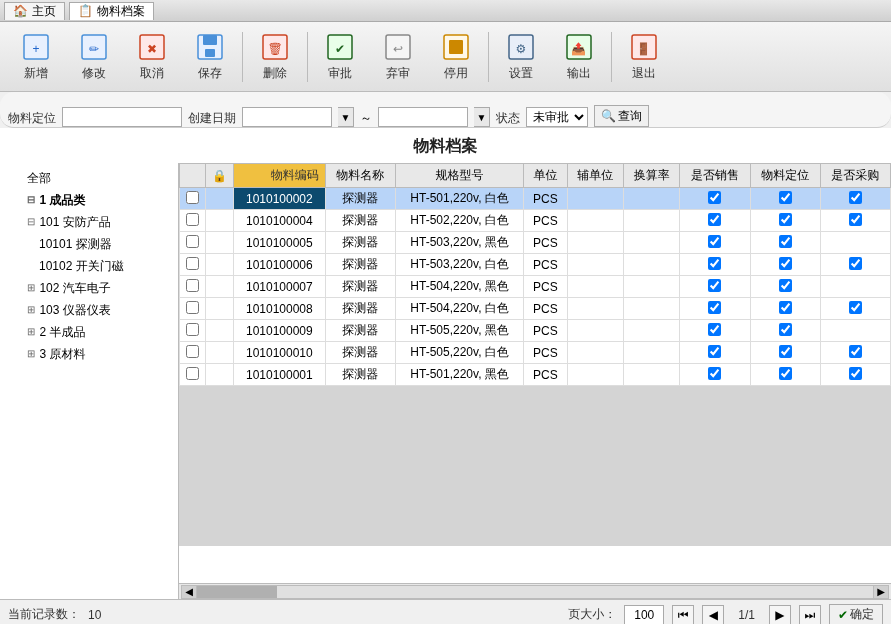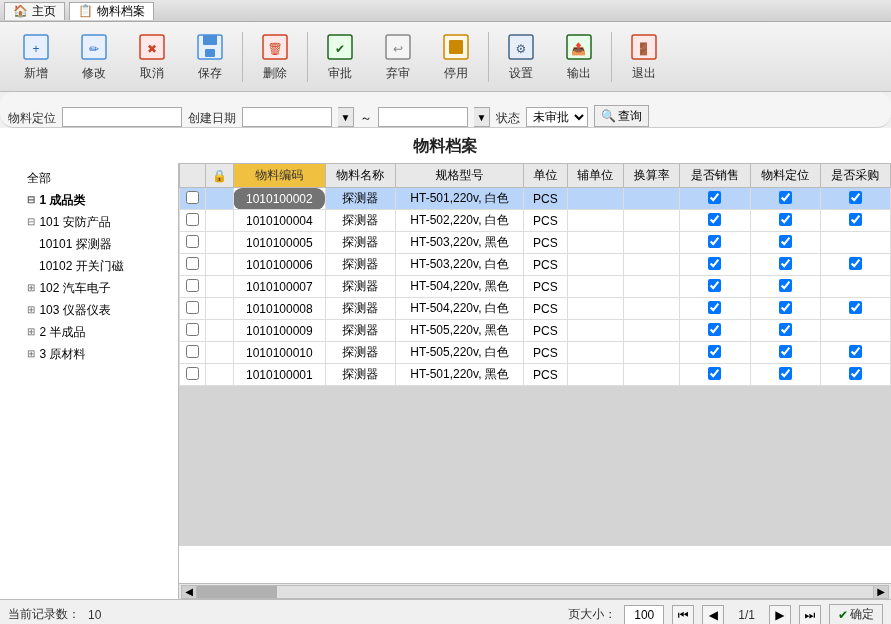--- a/index.html
+++ b/index.html
@@ -164,20 +164,21 @@
       text-align: center;
       font-weight: normal;
       white-space: nowrap;
       position: sticky;
       top: 0;
       z-index: 2;
     }
     table.data-table th.sort-col {
       background: #f0c040;
       color: #333;
+      text-align: right;
     }
     table.data-table td {
       border: 1px solid #ddd;
       padding: 2px 6px;
       text-align: center;
       white-space: nowrap;
       height: 22px;
     }
     table.data-table tr.selected-row td { background: #b8d4f8; }
     .cb-cell { text-align: center; }
@@ -407,21 +408,21 @@
             <th>换算率</th>
             <th>是否销售</th>
             <th>物料定位</th>
             <th>是否采购</th>
           </tr>
         </thead>
         <tbody id="table-body">
         <tr class="selected-row">
               <td class="cb-cell"><input type="checkbox" style=""></td>
               <td></td>
-              <td style="background: #737373; color: white; border-radius: 9px;">1010100002</td>
+              <td style="background: #0c4a6e; color: white;">1010100002</td>
               <td>探测器</td>
               <td>HT-501,220v, 白色</td>
               <td>PCS</td>
               <td></td>
               <td></td>
               <td class="cb-cell"><input type="checkbox" checked="" style=""></td>
               <td class="cb-cell"><input type="checkbox" checked="" style=""></td>
               <td class="cb-cell"><input type="checkbox" checked="" style=""></td>
             </tr>
             <tr>

